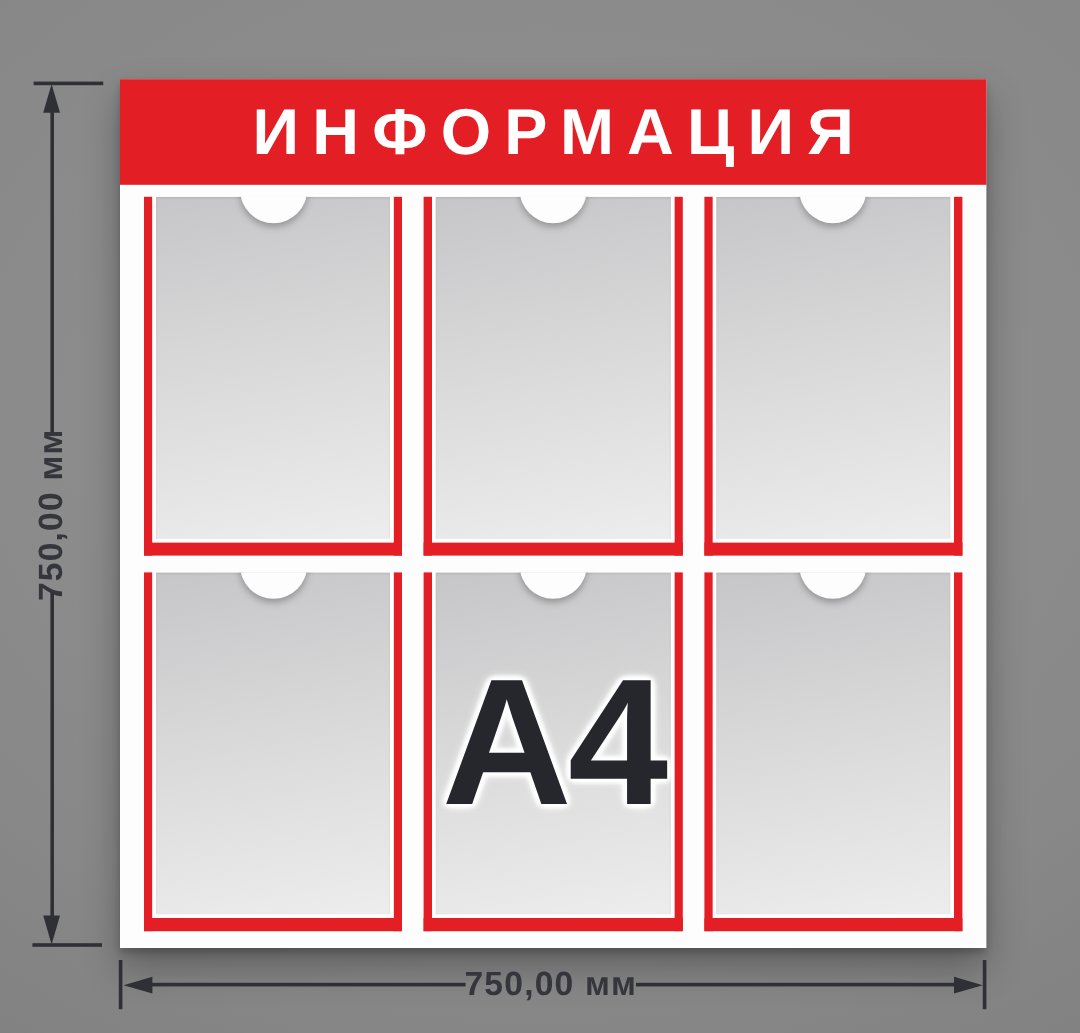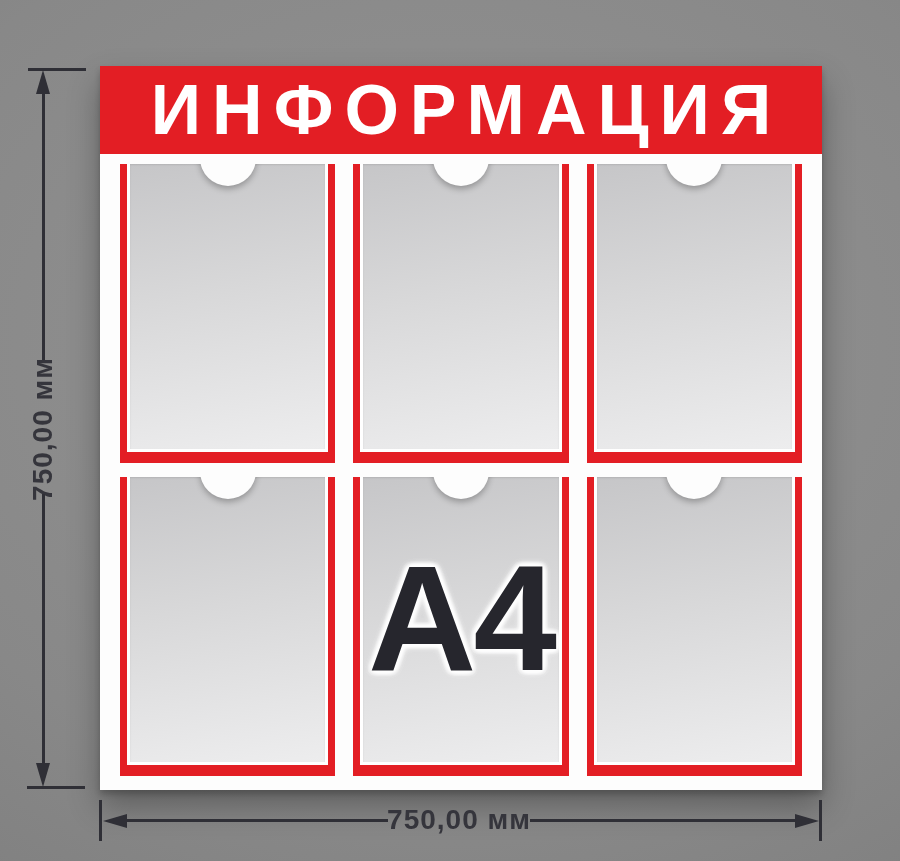--- a/index.html
+++ b/index.html
@@ -31,21 +31,21 @@
     left: 0; top: 0;
     width: 100%;
     height: 88px;
     background: #e31e24;
     display: flex;
     align-items: center;
     justify-content: center;
   }
   .board-title {
     color: #ffffff;
-    font-size: 70px;
+    font-size: 54px;
     font-weight: bold;
     letter-spacing: 11px;
     padding-left: 11px; 
     white-space: nowrap;
     line-height: 1;
   }
 
   
   .pocket-grid {
     position: absolute;

